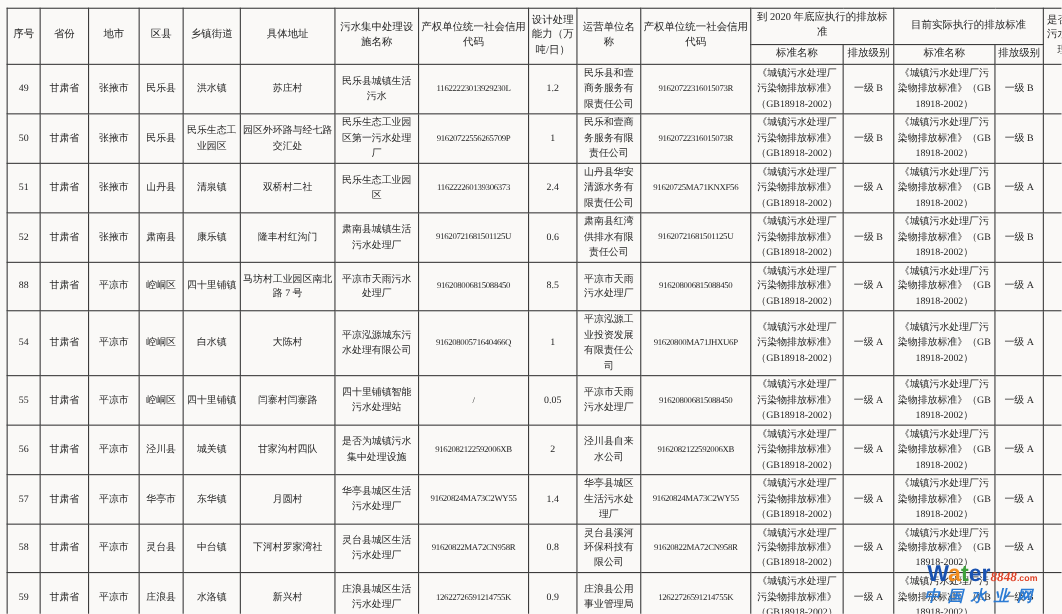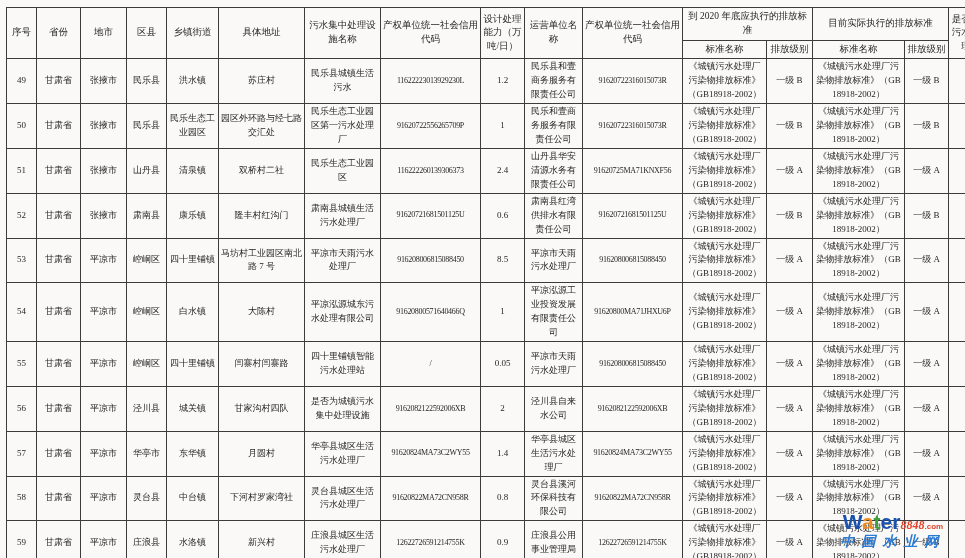--- a/index.html
+++ b/index.html
@@ -154,21 +154,21 @@
       <td>肃南县红湾供排水有限责任公司</td>
       <td class="code">91620721681501125U</td>
       <td class="std">《城镇污水处理厂污染物排放标准》（GB18918-2002）</td>
       <td>一级 B</td>
       <td class="std">《城镇污水处理厂污染物排放标准》（GB18918-2002）</td>
       <td>一级 B</td>
       <td>是</td>
     </tr>
 
     <tr>
-      <td>53</td>
+      <td>88</td>
       <td>甘肃省</td>
       <td>平凉市</td>
       <td>崆峒区</td>
       <td>四十里铺镇</td>
       <td>马坊村工业园区南北路 7 号</td>
       <td>平凉市天雨污水处理厂</td>
       <td class="code">916208006815088450</td>
       <td>8.5</td>
       <td>平凉市天雨污水处理厂</td>
       <td class="code">916208006815088450</td>

